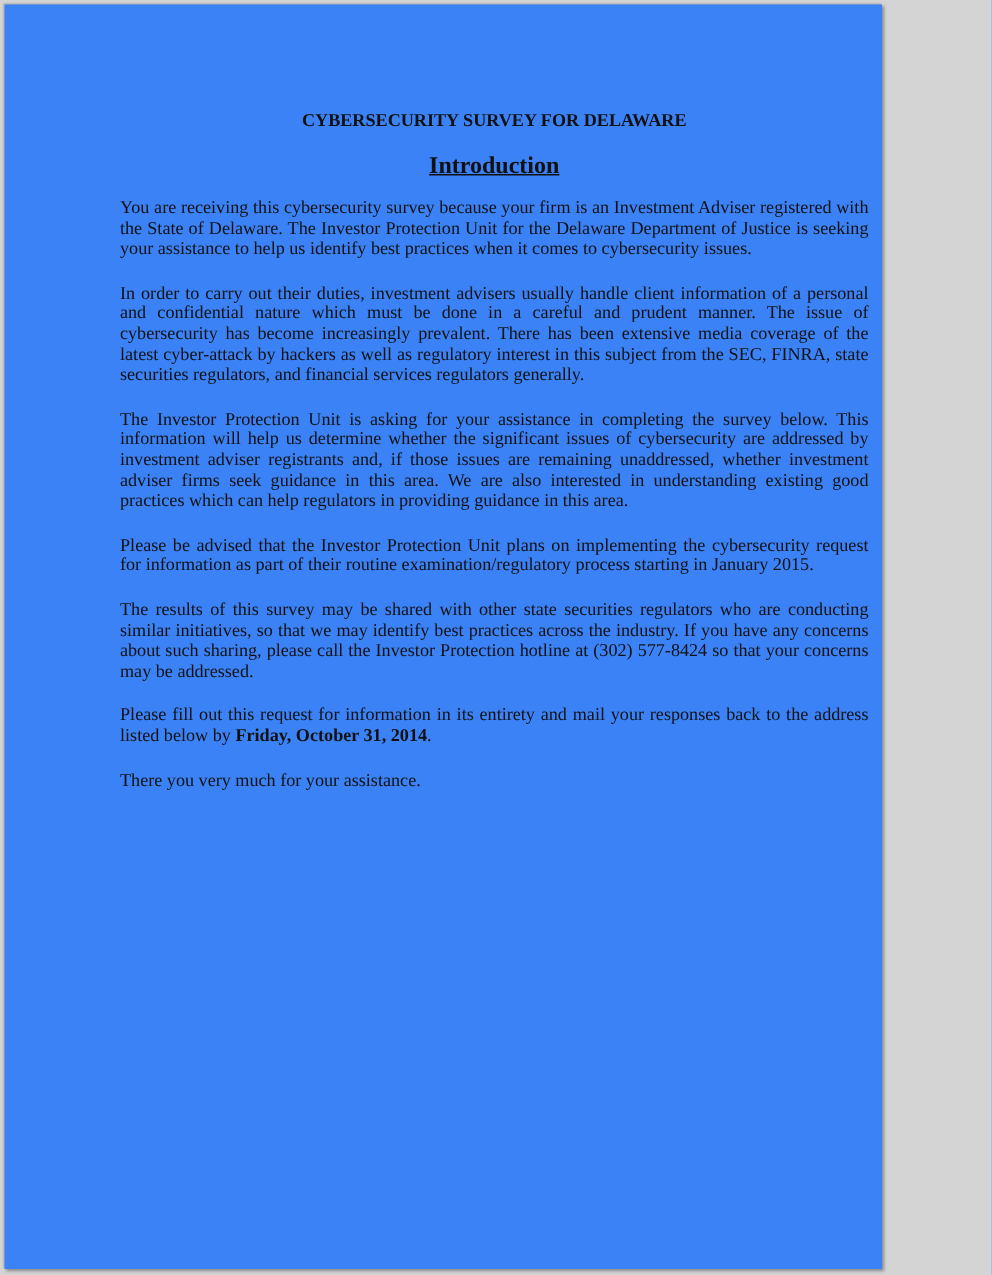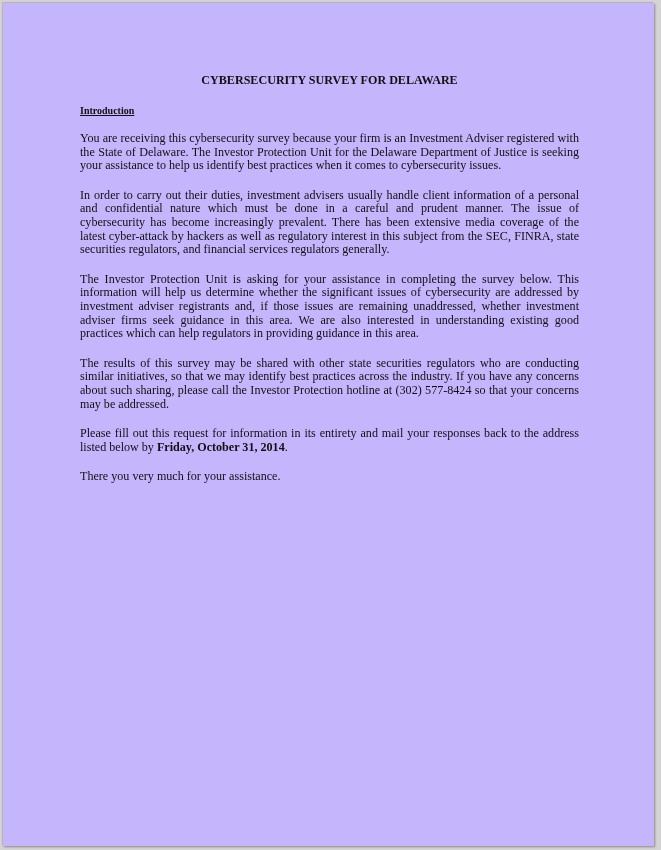--- a/index.html
+++ b/index.html
@@ -7,64 +7,66 @@
       padding: 0;
       width: 661px;
       height: 850px;
       background: #d4d4d4;
       overflow: hidden;
     }
     .page {
       position: absolute;
       left: 3px;
       top: 3px;
-      width: 651px;
+      width: 585px;
       height: 843px;
-      background: #c4b5fd;
+      background: #3b82f6;
       box-shadow: 1px 1px 2px rgba(0,0,0,0.35), -1px -1px 1px rgba(0,0,0,0.12);
     }
     .content {
       position: absolute;
       left: 77px;
       top: 70px;
       width: 499px;
       font-family: "Liberation Serif", "DejaVu Serif", serif;
       font-size: 12.1px;
       line-height: 13.6px;
       color: #111111;
     }
     .title {
       text-align: center;
       font-weight: bold;
       font-size: 12.1px;
       line-height: 14.5px;
       margin: 0;
     }
     .heading {
+      text-align: center;
       font-weight: bold;
       text-decoration: underline;
       margin: 16px 0 15px 0;
-      font-size: 10px;
+      font-size: 16px;
     }
     p {
       margin: 0 0 16px 0;
       text-align: justify;
     }
     .bold { font-weight: bold; margin-top: 36px; }
   </style>
 </head>
 <body>
 
 <div class="page">
   <div class="content">
     <div class="title">
       <div>CYBERSECURITY SURVEY FOR DELAWARE</div>
     </div>
     <div class="heading">Introduction</div>
 
     <p>You are receiving this cybersecurity survey because your firm is an Investment Adviser registered with the State of Delaware. The Investor Protection Unit for the Delaware Department of Justice is seeking your assistance to help us identify best practices when it comes to cybersecurity issues.</p>
     <p>In order to carry out their duties, investment advisers usually handle client information of a personal and confidential nature which must be done in a careful and prudent manner. The issue of cybersecurity has become increasingly prevalent. There has been extensive media coverage of the latest cyber-attack by hackers as well as regulatory interest in this subject from the SEC, FINRA, state securities regulators, and financial services regulators generally.</p>
     <p>The Investor Protection Unit is asking for your assistance in completing the survey below. This information will help us determine whether the significant issues of cybersecurity are addressed by investment adviser registrants and, if those issues are remaining unaddressed, whether investment adviser firms seek guidance in this area. We are also interested in understanding existing good practices which can help regulators in providing guidance in this area.</p>
+    <p>Please be advised that the Investor Protection Unit plans on implementing the cybersecurity request for information as part of their routine examination/regulatory process starting in January 2015.</p>
     <p>The results of this survey may be shared with other state securities regulators who are conducting similar initiatives, so that we may identify best practices across the industry. If you have any concerns about such sharing, please call the Investor Protection hotline at (302) 577-8424 so that your concerns may be addressed.</p>
     <p><span>Please fill out this request for information in its entirety and mail your responses back to the address listed below by </span><span class="bold">Friday, October 31, 2014</span><span>.</span></p>
     <p>There you very much for your assistance.</p>
   </div>
 </div>
 
 </body></html>

